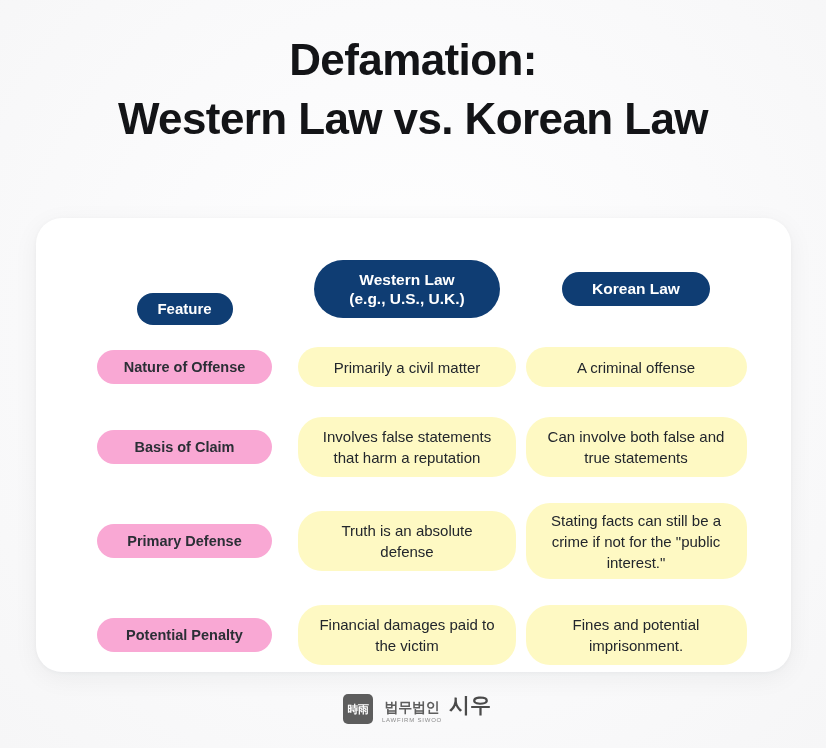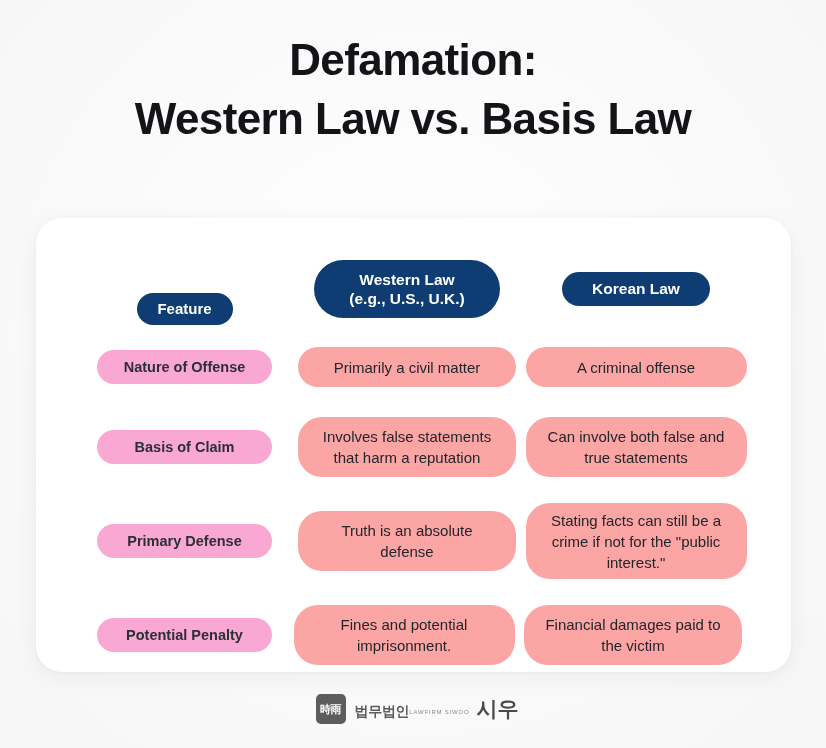--- a/index.html
+++ b/index.html
@@ -121,21 +121,21 @@
     border-radius: 999px;
     display: flex;
     align-items: center;
     justify-content: center;
     text-align: center;
     box-sizing: border-box;
   }
 
   
   .pill-content {
-    background: #fca5a5;
+    background: #fef9c3;
     color: #22262c;
     font-size: 15px;
     line-height: 21px;
     border-radius: 24px;
     display: flex;
     align-items: center;
     justify-content: center;
     text-align: center;
     padding: 0 16px;
     box-sizing: border-box;
@@ -178,21 +178,21 @@
     letter-spacing: -0.5px;
     font-family: "DejaVu Sans", sans-serif;
   }
   .logo-words {
     display: flex;
     align-items: baseline;
     gap: 7px;
   }
   .logo-ko-small {
     display: flex;
-    flex-direction: row;
+    flex-direction: column;
     align-items: center;
   }
   .logo-firm {
     font-size: 14px;
     line-height: 15px;
     font-weight: 700;
     color: #5d5d5d;
     letter-spacing: -0.3px;
     font-family: "DejaVu Sans", sans-serif;
   }
@@ -213,21 +213,21 @@
     font-family: "DejaVu Sans", sans-serif;
   }
 </style>
 </head>
 <body>
 
 <div class="page">
 
   <div class="title-block">
     <span class="title-line title-line-1">Defamation:</span>
-    <span class="title-line title-line-2">Western Law vs. Basis Law</span>
+    <span class="title-line title-line-2">Western Law vs. Korean Law</span>
   </div>
 
   <div class="card">
     <div class="table">
 
       <div class="row header-row">
         <div class="col col-feature">
           <div class="pill-head pill-head-feature">
             <span>Feature</span>
           </div>
@@ -280,25 +280,25 @@
         </div>
         <div class="col col-korean">
           <div class="pill-content k h-3">Stating facts can still be a crime if not for the "public interest."</div>
         </div>
       </div>
 
       <div class="row data-row-4">
         <div class="col col-feature">
           <div class="pill-feature">Potential Penalty</div>
         </div>
+        <div class="col col-western">
+          <div class="pill-content w h-2">Financial damages paid to the victim</div>
+        </div>
         <div class="col col-korean">
           <div class="pill-content k h-2">Fines and potential imprisonment.</div>
-        </div>
-        <div class="col col-western">
-          <div class="pill-content w h-2">Financial damages paid to the victim</div>
         </div>
       </div>
 
     </div>
   </div>
 
   <div class="footer">
     <div class="logo-mark">時雨</div>
     <div class="logo-words">
       <div class="logo-ko-small">

